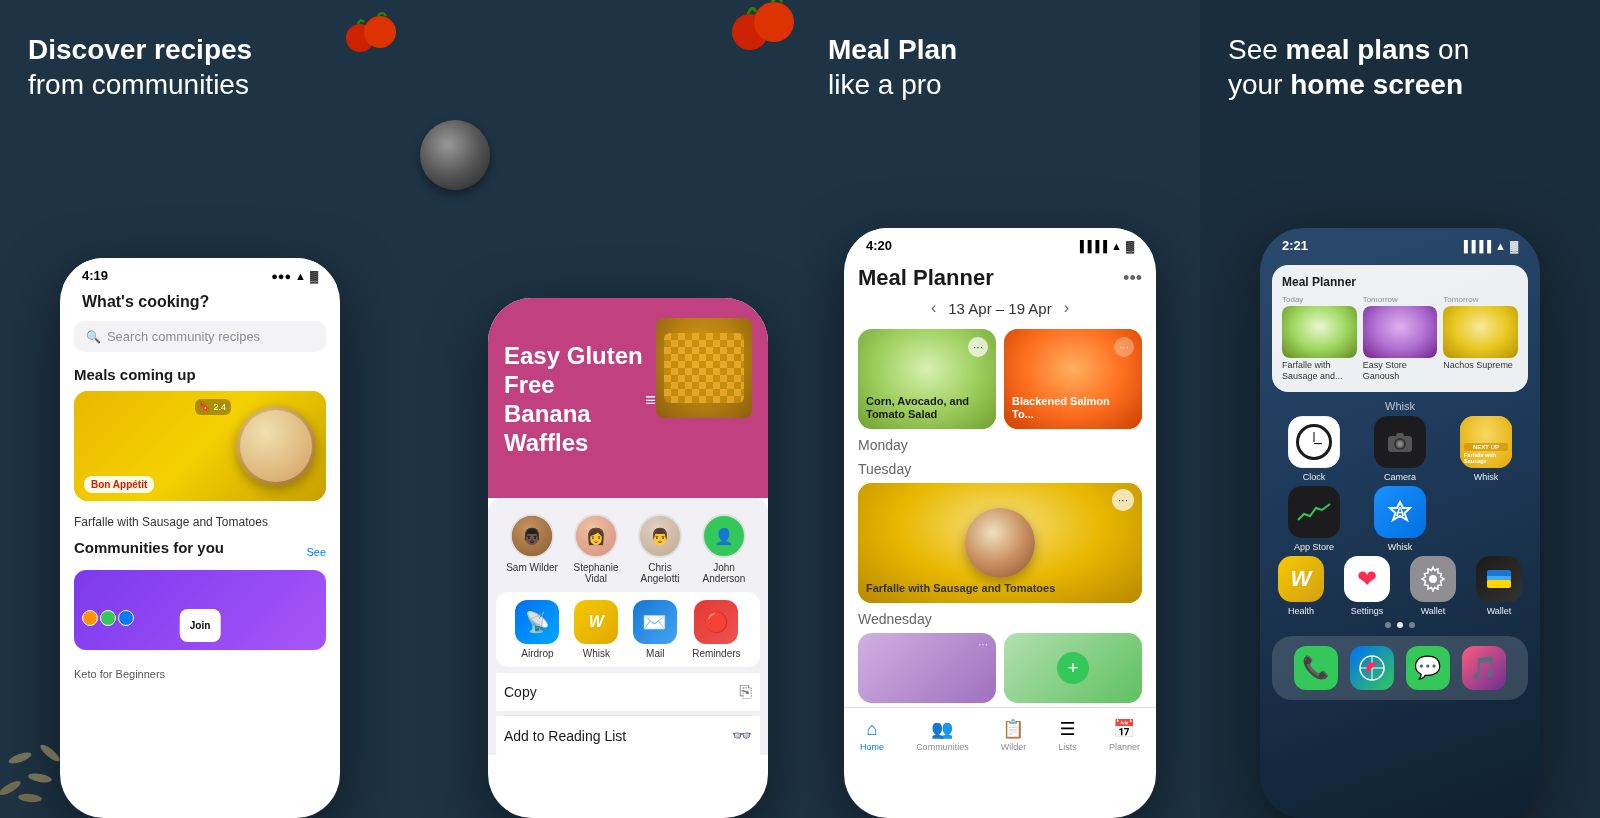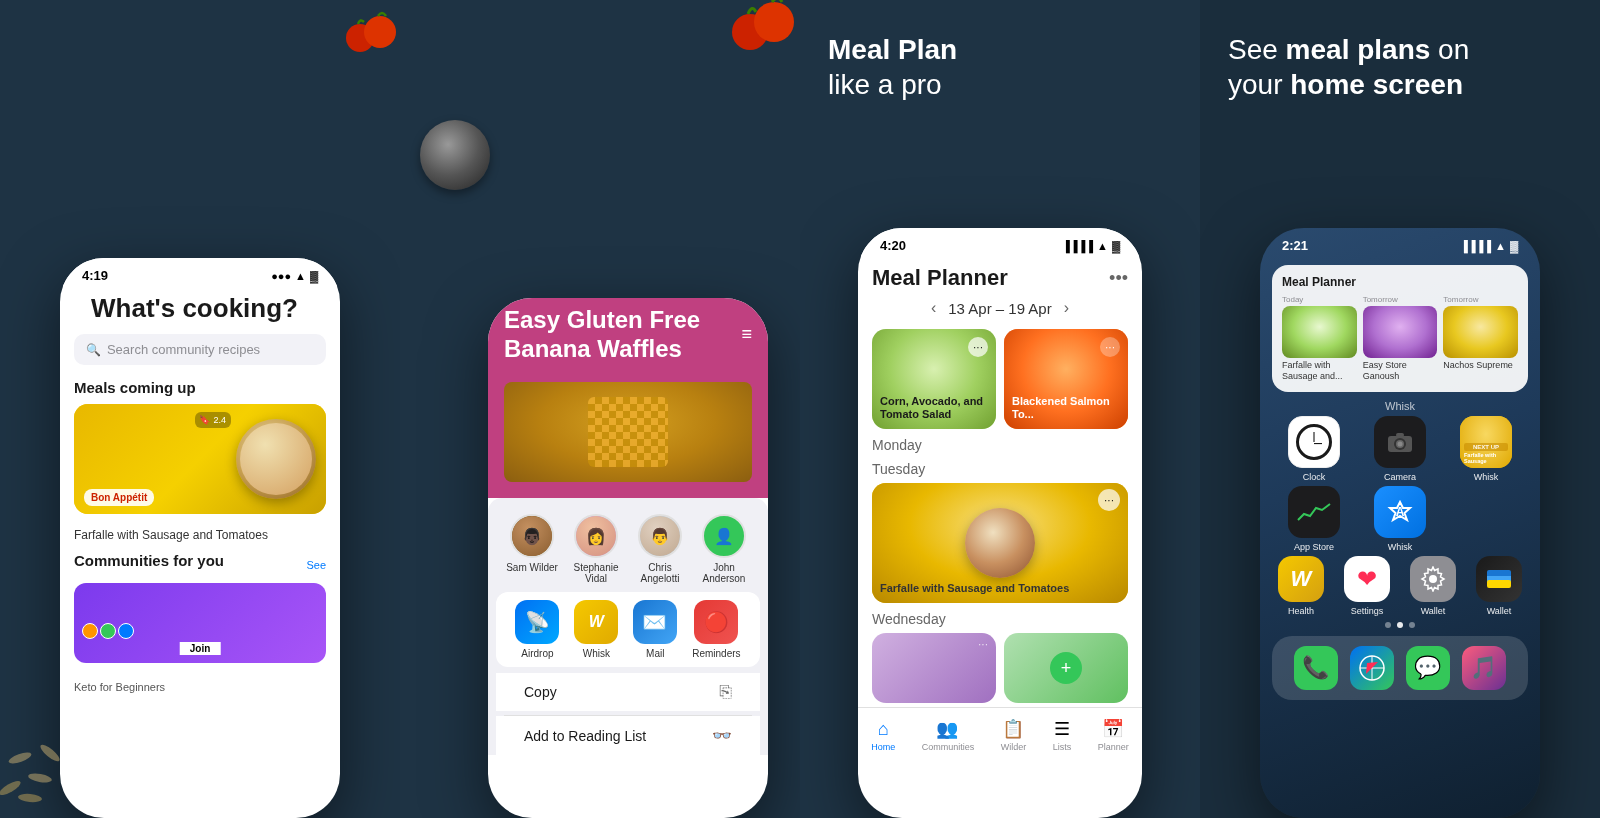--- a/index.html
+++ b/index.html
@@ -86,24 +86,24 @@
 
     
     .phone1 {
       width: 280px;
       height: 560px;
     }
     .phone1-content {
       padding: 0 14px;
     }
     .phone1-title {
-      font-size: 26px;
+      font-size: 16px;
       font-weight: 700;
       color: #1a1a1a;
-      margin: 6px 0 10px 17px;
+      margin: 6px 0 10px 8px;
     }
     .search-bar {
       background: #f2f2f7;
       border-radius: 10px;
       padding: 8px 12px;
       display: flex;
       align-items: center;
       gap: 6px;
       margin-bottom: 14px;
     }
@@ -203,22 +203,22 @@
     }
     .join-btn {
       position: absolute;
       bottom: 8px;
       left: 50%;
       transform: translateX(-50%);
       background: #fff;
       color: #000;
       font-size: 10px;
       font-weight: 700;
-      padding: 1px 10px;
-      border-radius: 0;
+      padding: 11px 10px;
+      border-radius: 8px;
       white-space: nowrap;
     }
     .community-label {
       position: absolute;
       bottom: 8px;
       left: 8px;
       color: #fff;
       font-size: 10px;
       font-weight: 600;
     }
@@ -236,24 +236,24 @@
       border: 1.5px solid #fff;
     }
 
     
     .phone2 {
       width: 280px;
       height: 520px;
     }
     .recipe-header-card {
       background: #c04080;
-      padding: 8px 16px 16px 16px;
+      padding: 20px 16px 16px 16px;
       height: 200px;
       display: flex;
-      flex-direction: column;
+      flex-direction: row;
       justify-content: space-between;
     }
     .recipe-header-top {
       display: flex;
       justify-content: space-between;
       align-items: center;
     }
     .recipe-header-title {
       font-size: 24px;
       font-weight: 700;
@@ -346,42 +346,42 @@
     .app-icon-mail { background: linear-gradient(135deg, #1976d2, #42a5f5); color: #fff; }
     .app-icon-remind { background: linear-gradient(135deg, #e53935, #ef5350); color: #fff; }
     .app-label {
       font-size: 10px;
       color: #333;
     }
     .share-action-row {
       display: flex;
       justify-content: space-between;
       align-items: center;
-      padding: 10px 28px;
+      padding: 10px 8px;
       background: #fff;
       border-radius: 0;
       margin: 0 8px 4px 8px;
     }
     .action-label {
       font-size: 14px;
       color: #1a1a1a;
     }
     .action-icon {
       font-size: 16px;
       color: #666;
     }
     .action-divider {
       height: 1px;
       background: #e0e0e0;
       margin: 0 16px;
     }
 
     
     .phone3 {
-      width: 284px;
+      width: 312px;
       height: 590px;
     }
     .phone3-content {
       padding: 0 14px;
       overflow: hidden;
     }
     .meal-planner-header {
       display: flex;
       justify-content: space-between;
       align-items: center;
@@ -686,20 +686,27 @@
     }
     .heart-icon {
       color: #ff2d55;
       font-size: 24px;
     }
   </style>
 </head>
 <body>
 
 <div class="panel panel-1">
+  <div class="panel-heading">
+    <h2>
+      <strong>Discover recipes</strong>
+      <br>
+      <span class="sub">from communities</span>
+    </h2>
+  </div>
 
   <div style="position:absolute;bottom:0;left:-10px;width:100px;height:120px;opacity:0.4;z-index:1;">
     <svg viewBox="0 0 100 120" width="100" height="120">
       <ellipse cx="30" cy="60" rx="12" ry="4" fill="#f5d080" transform="rotate(-20 30 60)"></ellipse>
       <ellipse cx="50" cy="80" rx="12" ry="4" fill="#f5d080" transform="rotate(10 50 80)"></ellipse>
       <ellipse cx="20" cy="90" rx="12" ry="4" fill="#e8c060" transform="rotate(-30 20 90)"></ellipse>
       <ellipse cx="60" cy="55" rx="12" ry="4" fill="#f5d080" transform="rotate(40 60 55)"></ellipse>
       <ellipse cx="40" cy="100" rx="12" ry="4" fill="#e8c060" transform="rotate(5 40 100)"></ellipse>
     </svg>
   </div>

